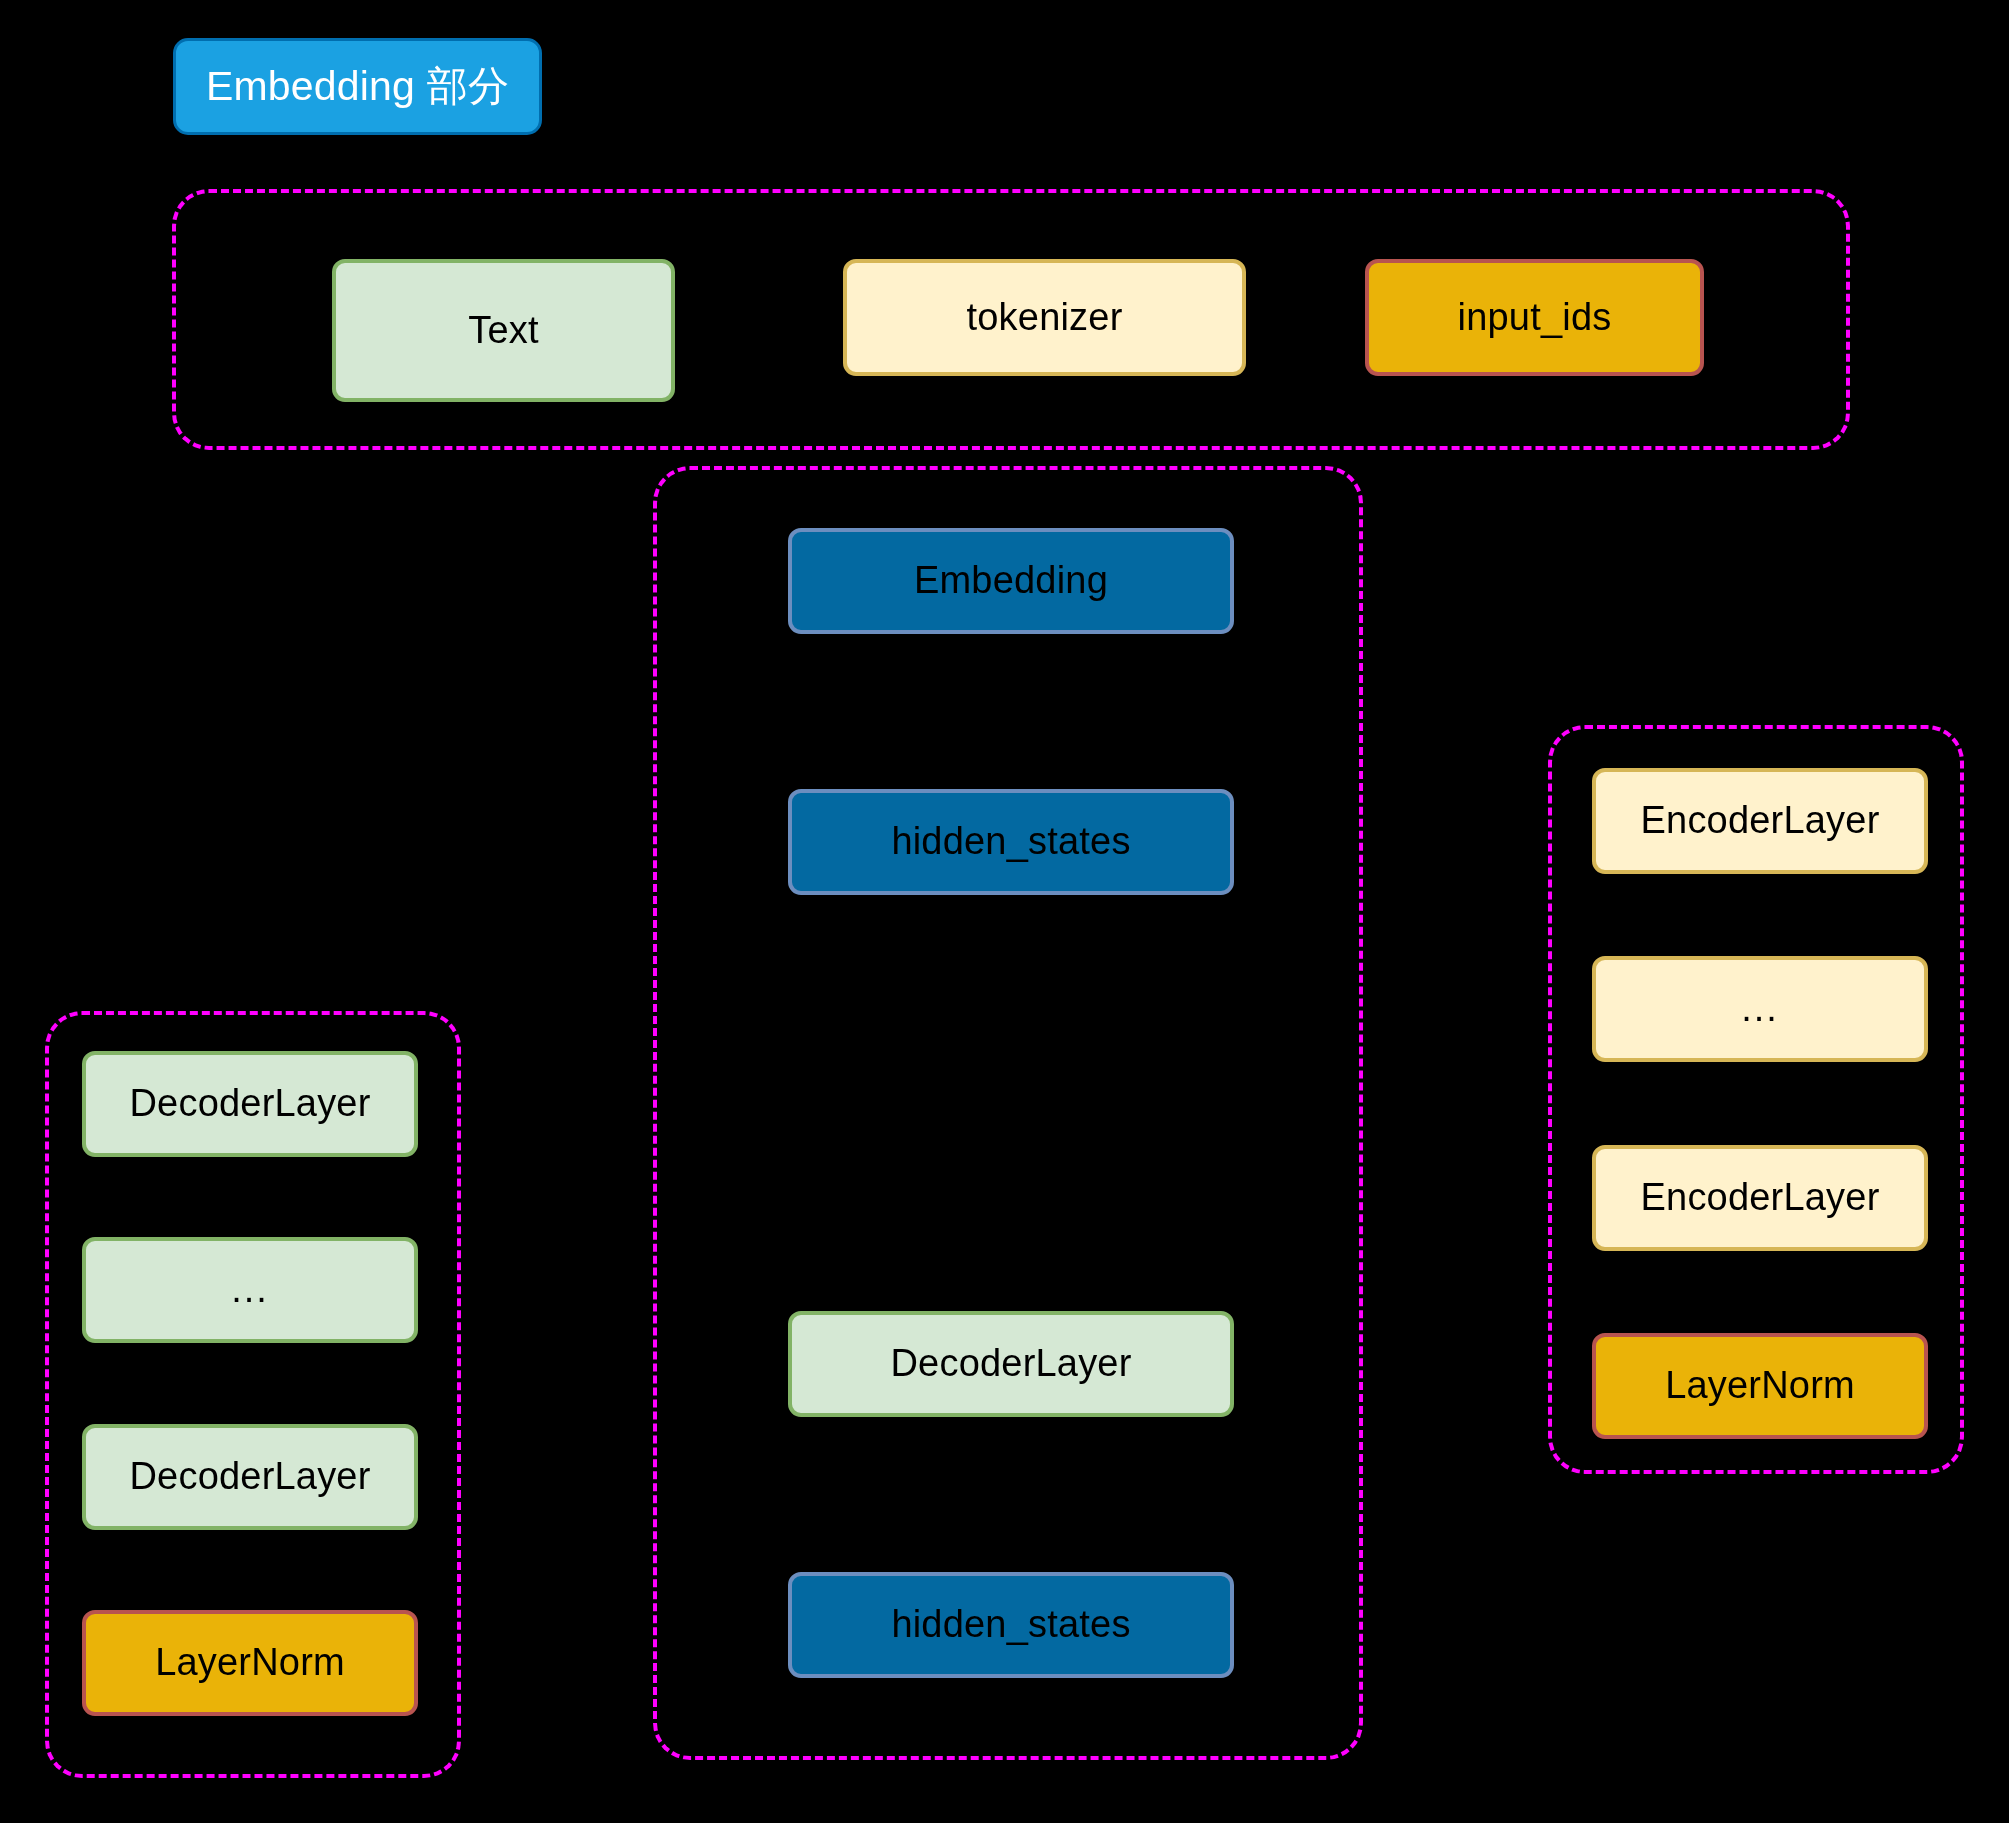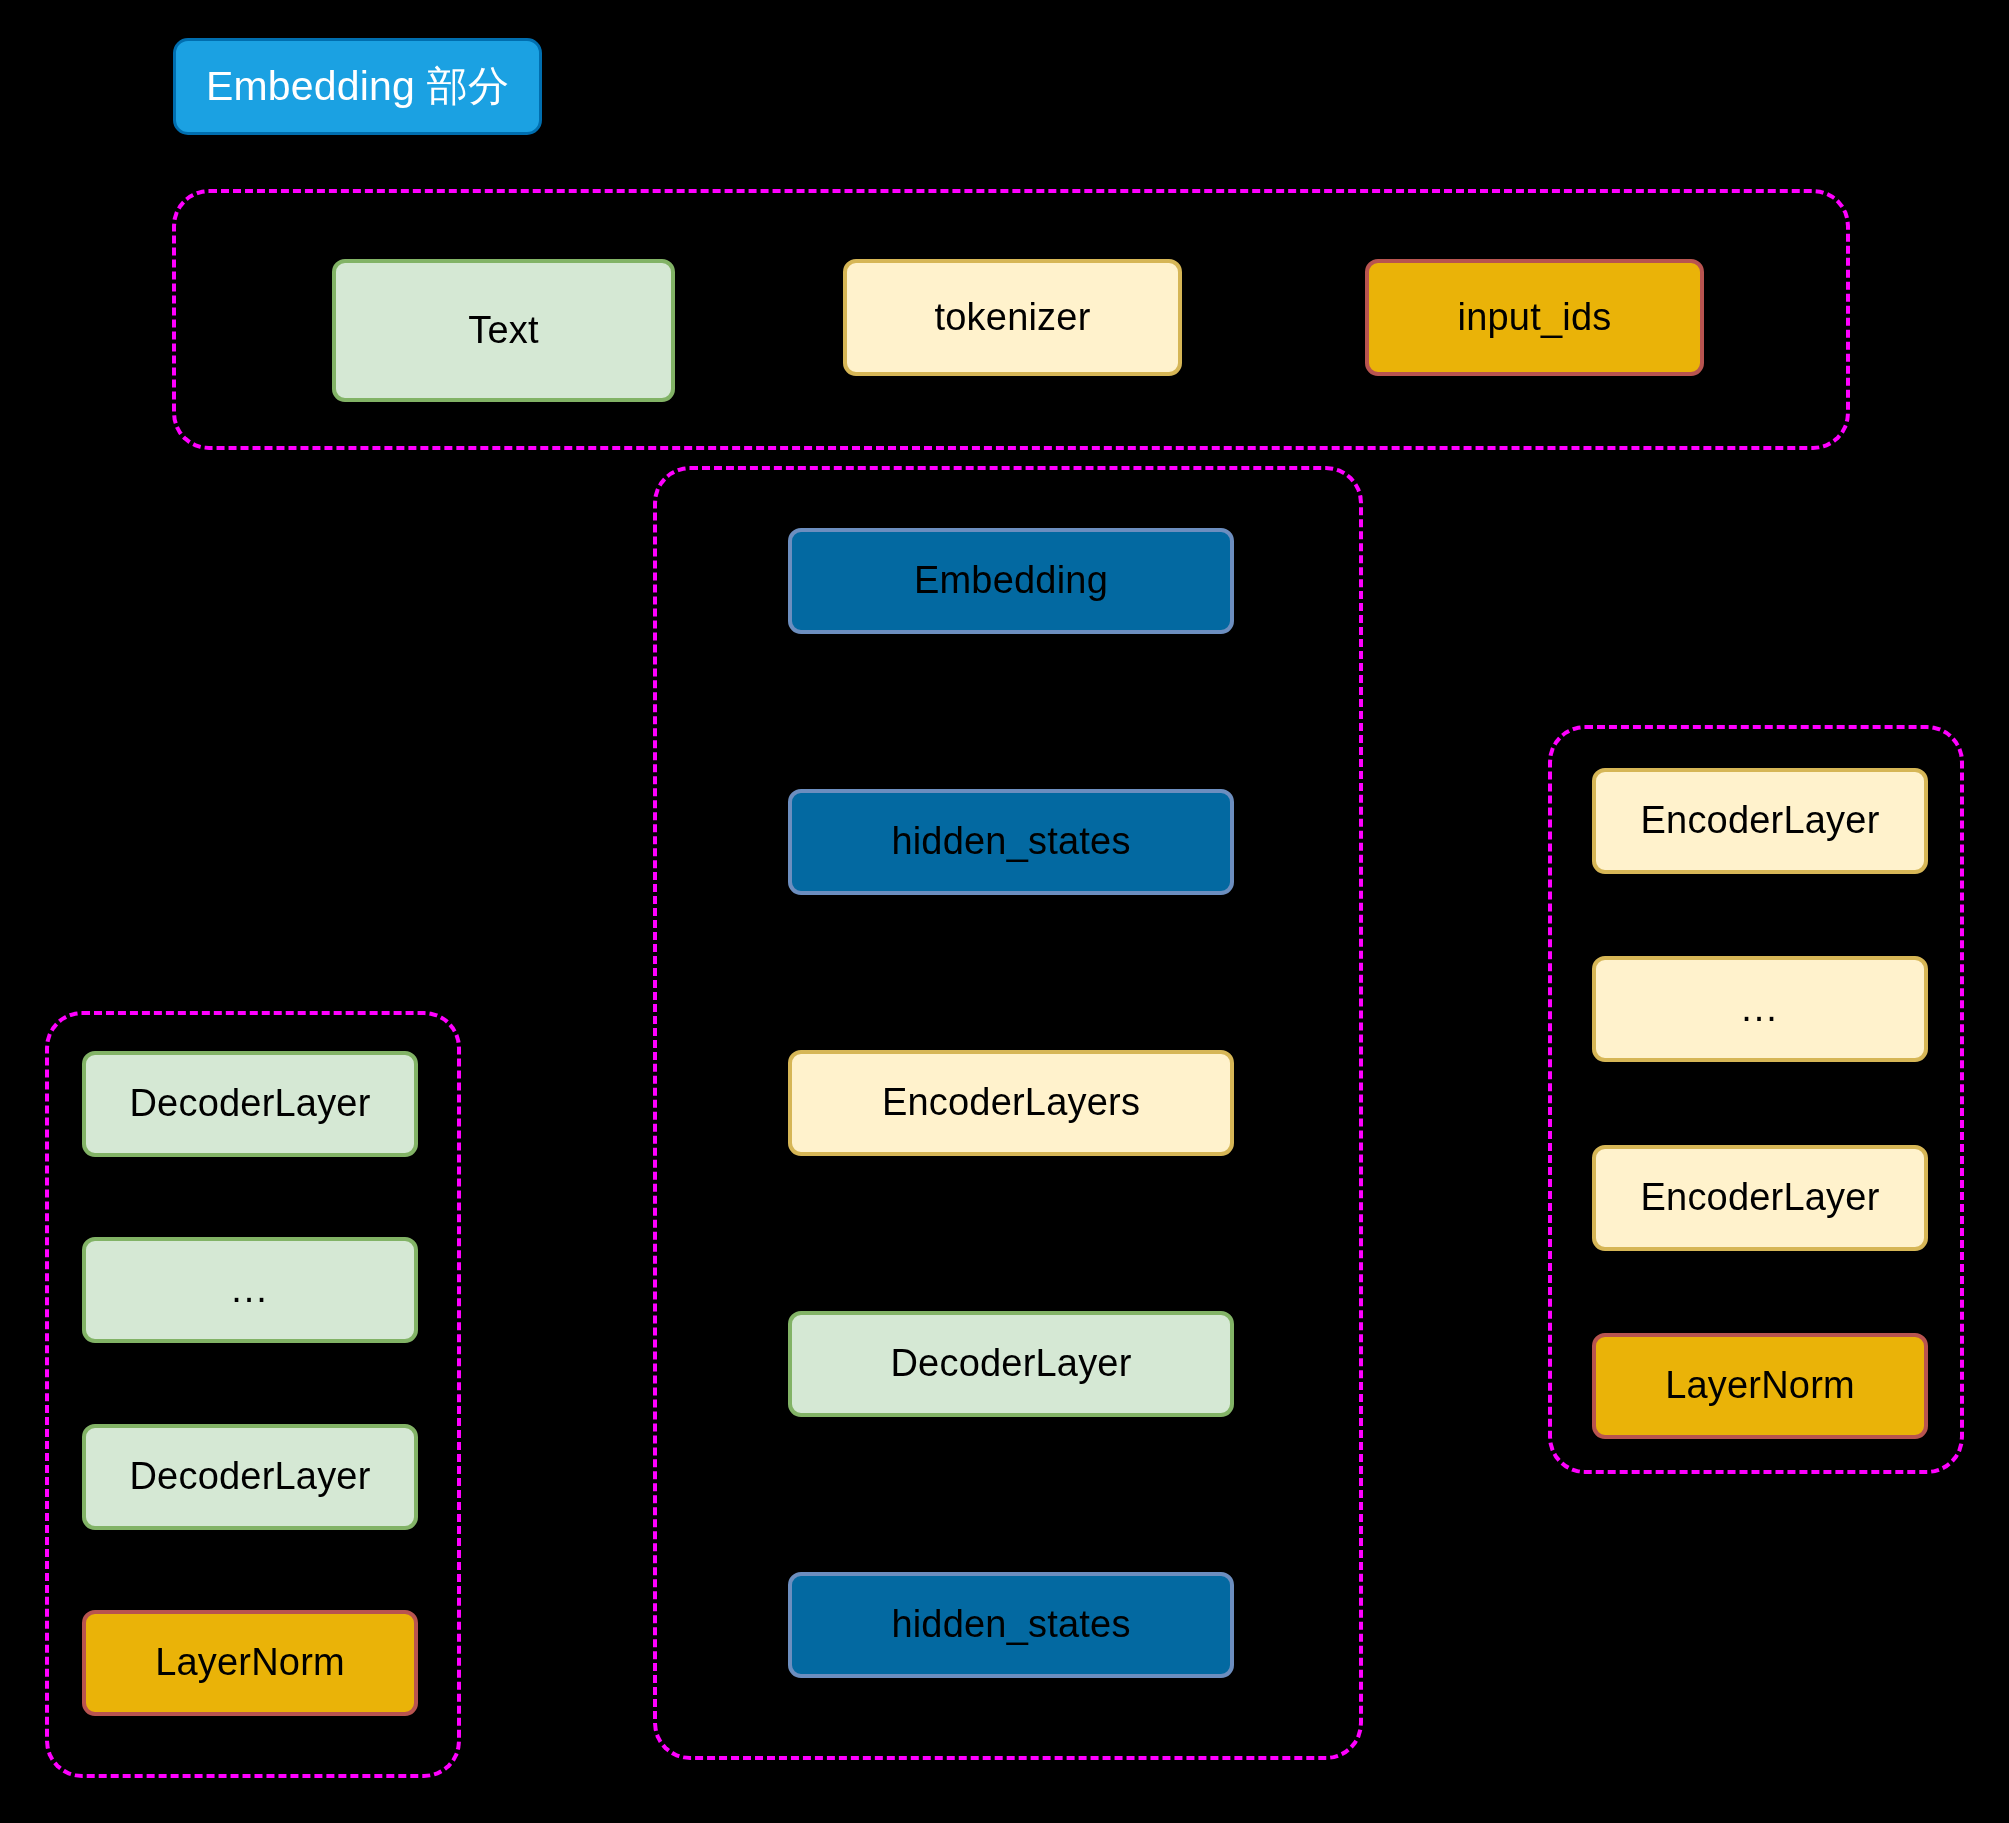--- a/index.html
+++ b/index.html
@@ -79,32 +79,31 @@
 <body>
 
 <div id="canvas">
 
   <div class="node title fill-blue-solid" style="left:173px; top:38px; width:369px; height:97px;">Embedding 部分</div>
 
   <div class="group-box" style="left:172px; top:189px; width:1678px; height:261px;"></div>
 
   <div class="node fill-green" style="left:332px; top:259px; width:343px; height:143px;">Text</div>
 
-  <div class="node fill-yellow" style="left:843px; top:259px; width:339px; height:117px;">tokenizer</div>
+  <div class="node fill-yellow" style="left:843px; top:259px; width:403px; height:117px;">tokenizer</div>
 
   <div class="node fill-red" style="left:1365px; top:259px; width:339px; height:117px;">input_ids</div>
 
   <div class="group-box" style="left:653px; top:466px; width:710px; height:1294px;"></div>
 
 
   <div class="node fill-lightblue" style="left:788px; top:528px; width:446px; height:106px;">Embedding</div>
 
   <div class="node fill-lightblue" style="left:788px; top:789px; width:446px; height:106px;">hidden_states</div>
 
-  <div class="node fill-yellow" style="left:788px; top:1050px; width:446px; height:106px;">EncoderLayers</div>
 
   <div class="node fill-green" style="left:788px; top:1311px; width:446px; height:106px;">DecoderLayer</div>
 
   <div class="node fill-lightblue" style="left:788px; top:1572px; width:446px; height:106px;">hidden_states</div>
 
   <div class="group-box" style="left:45px; top:1011px; width:416px; height:767px;"></div>
 
   <div class="node fill-green" style="left:82px; top:1051px; width:336px; height:106px;">DecoderLayer</div>
 
   <div class="node fill-green ellipsis" style="left:82px; top:1237px; width:336px; height:106px;">...</div>

